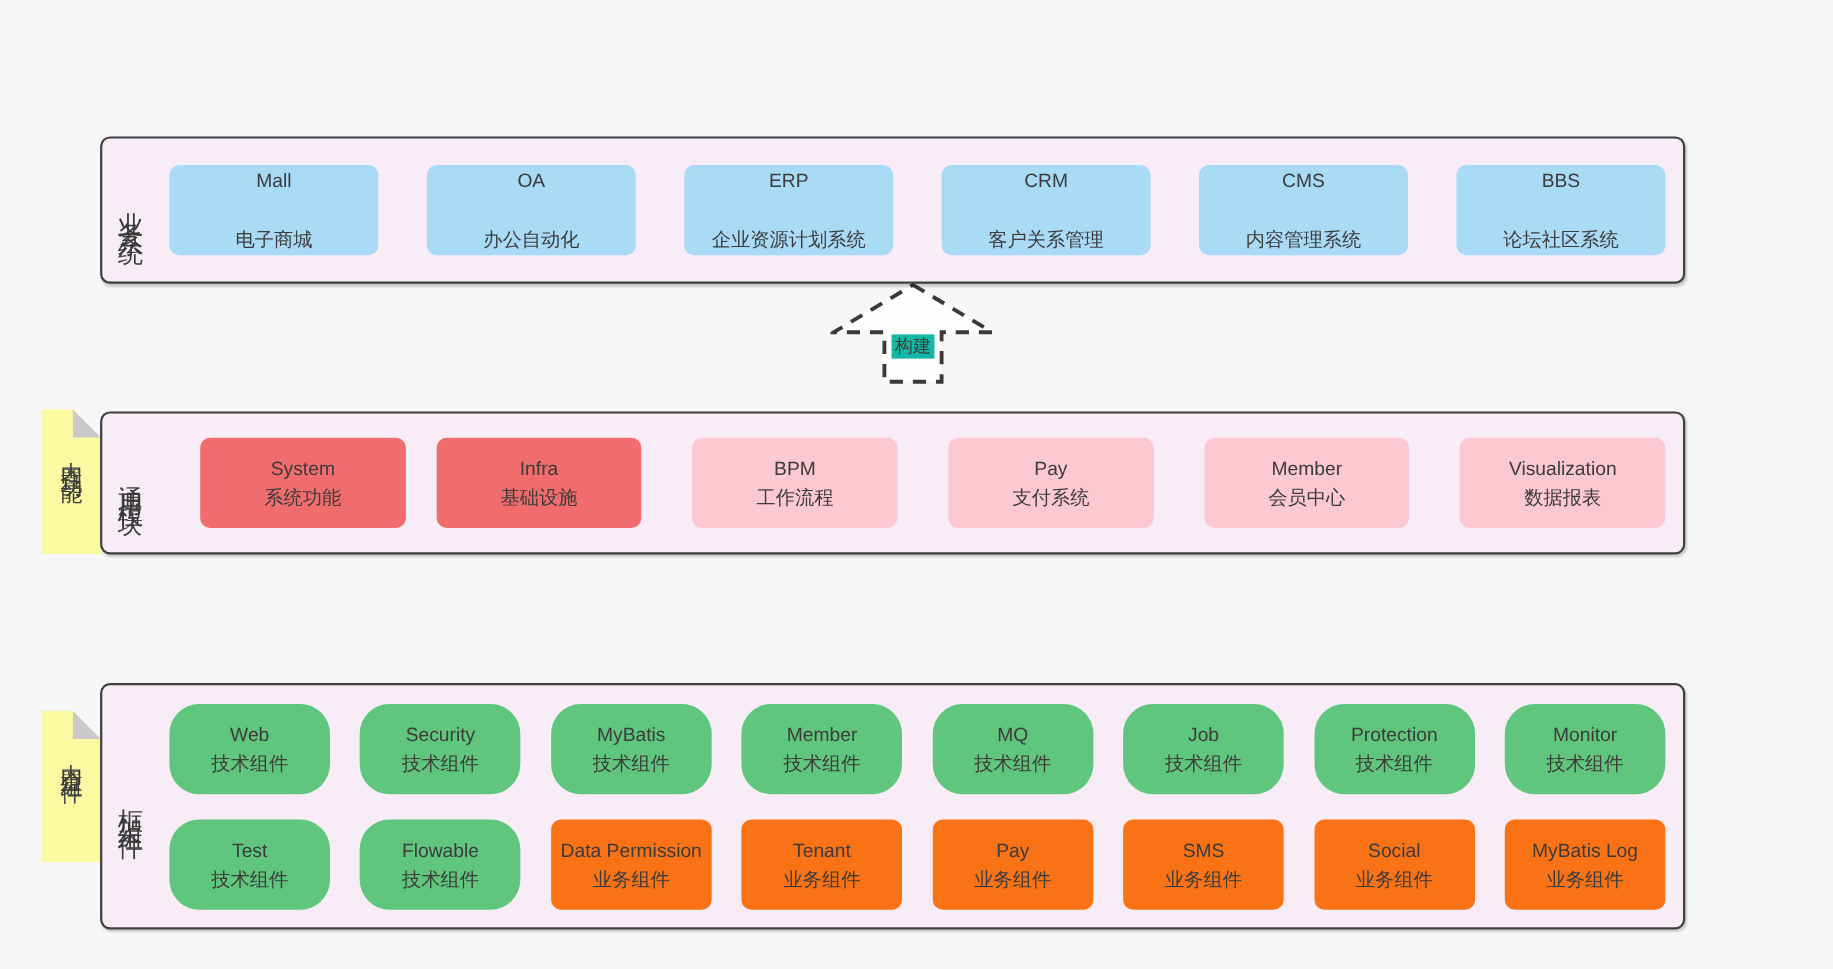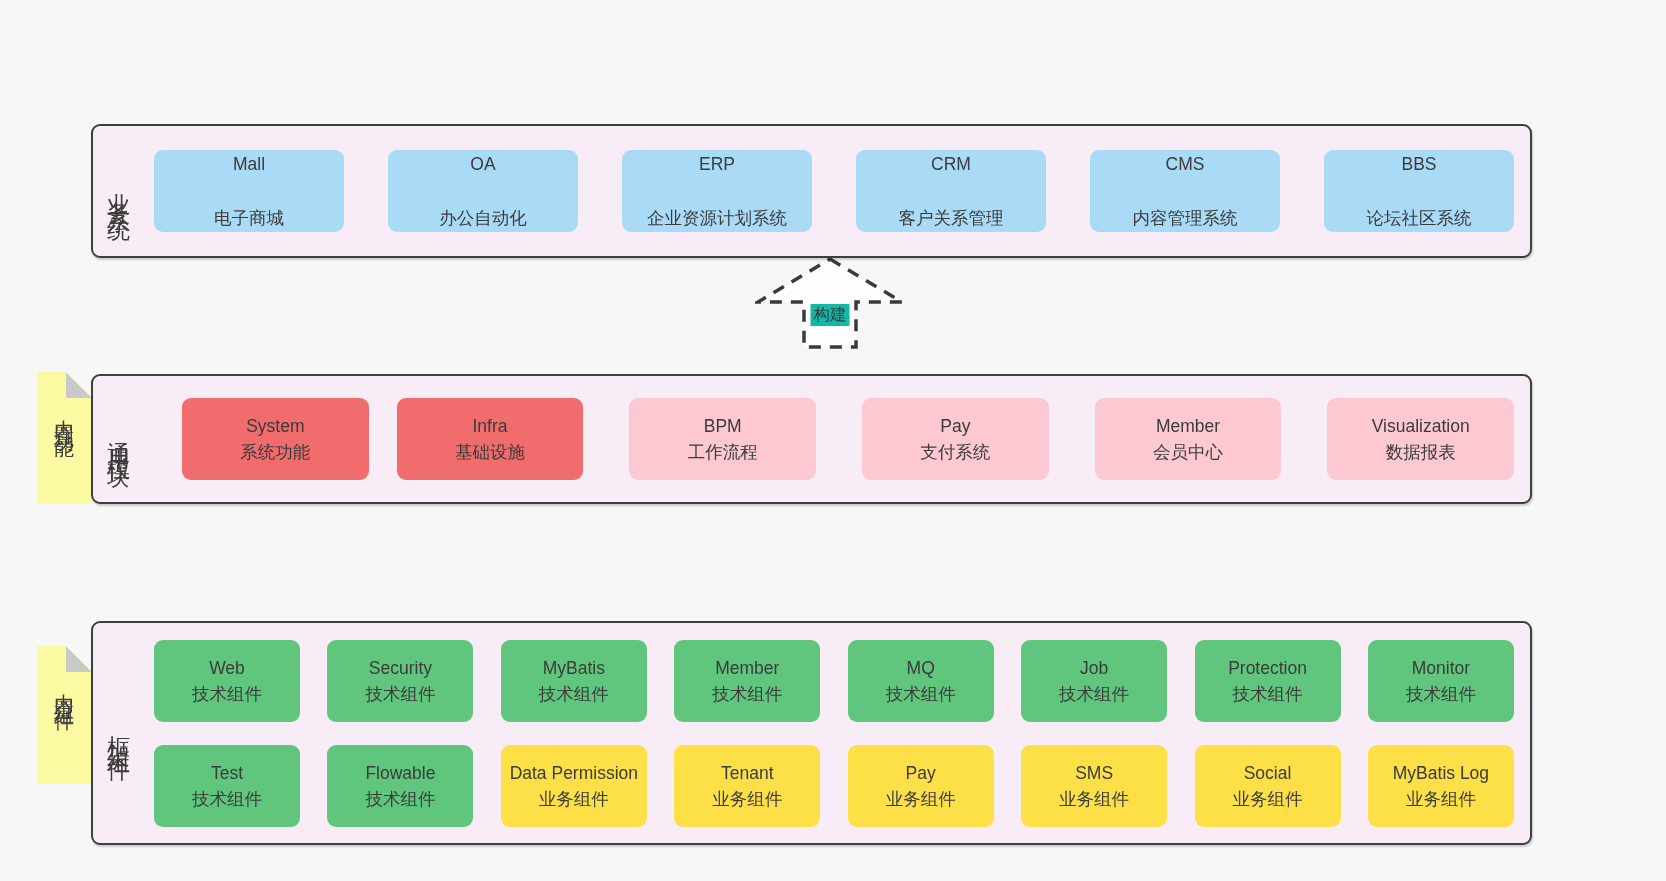--- a/index.html
+++ b/index.html
@@ -24,22 +24,22 @@
   .box{
     height:82px;border-radius:9px;display:flex;flex-direction:column;
     align-items:center;justify-content:center;text-align:center;
     font-size:17.5px;line-height:26px;color:#3b3b3b;padding:0 6px;box-sizing:border-box;
   }
   .box.wide{width:190px;}
   .box.narrow{width:146px;}
   .blue{background:#a9dbf7;gap:28px;}
   .red{background:#f16c6c;margin-left:28px;}
   .pink{background:#fcc9d2;margin-left:46px;}
-  .green{background:#60c67e;}
-  .lightgreen{background:#fde047;}
+  .green{background:#60c67e;border-radius:27px;}
+  .lightgreen{background:#f97316;}
   
   .note{
     position:absolute;left:37px;width:55px;background:#fbf9a2;z-index:1;
     clip-path:polygon(0 0, calc(100% - 26px) 0, 100% 26px, 100% 100%, 0 100%);
   }
   .note .fold{
     position:absolute;top:0;right:0;width:26px;height:26px;background:#c9c9c9;
     clip-path:polygon(0 0, 100% 100%, 0 100%);
   }
   .note-label{

